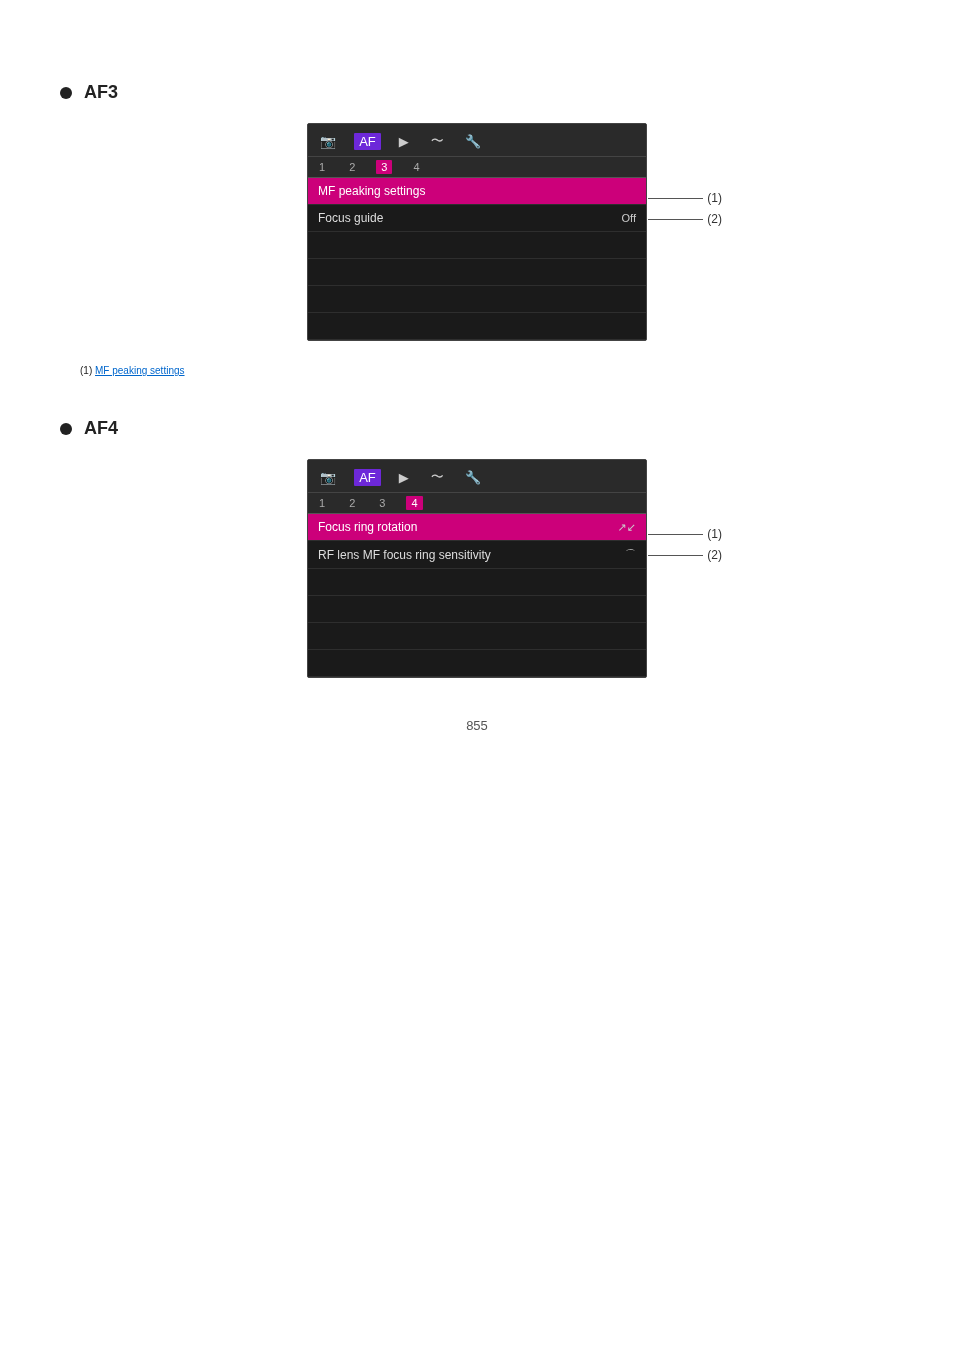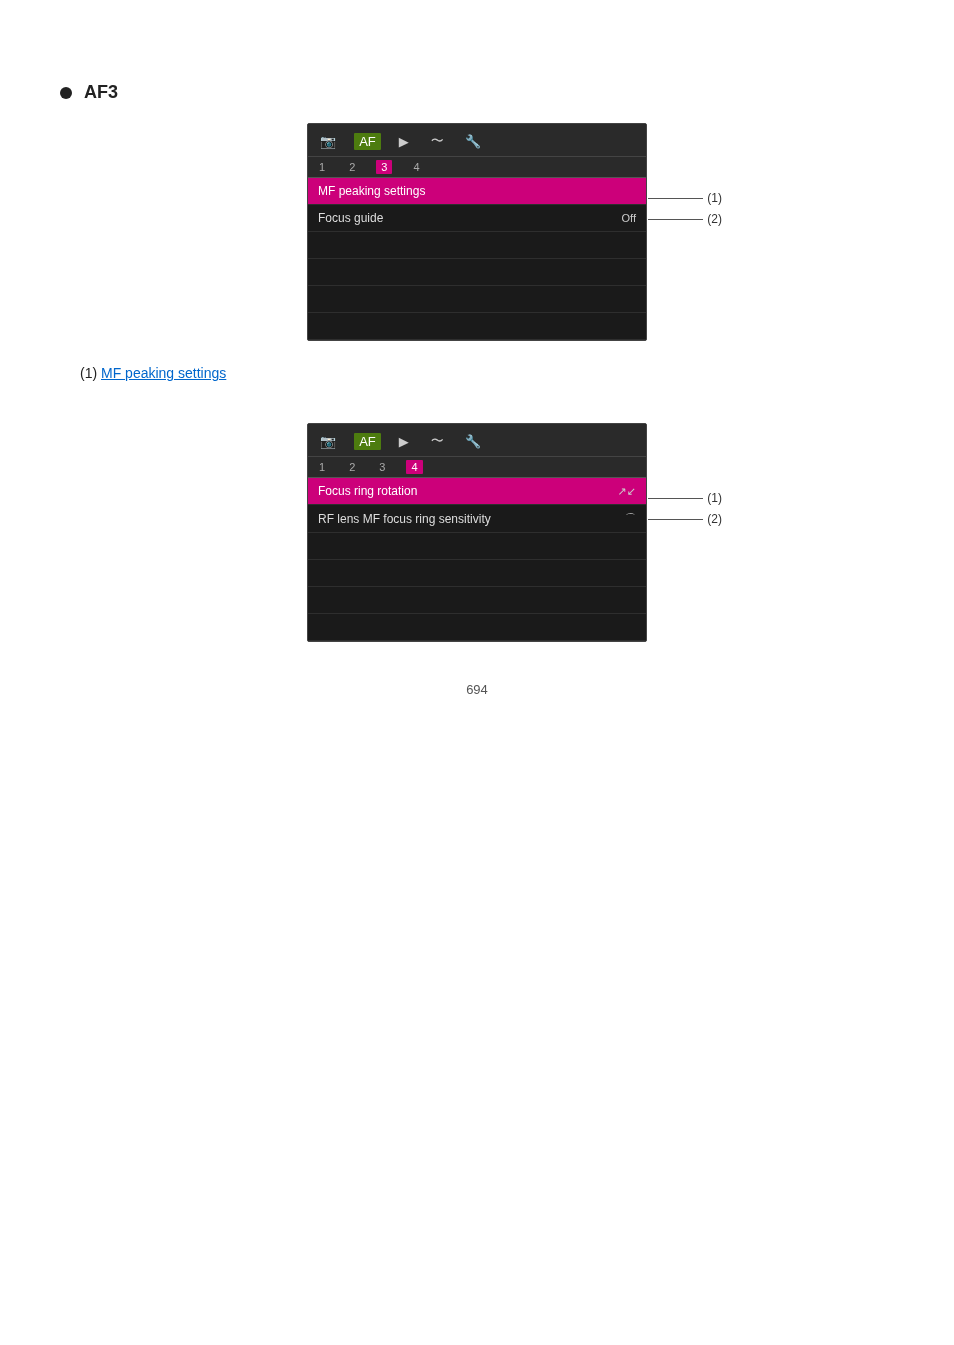--- a/index.html
+++ b/index.html
@@ -62,21 +62,21 @@
 
     .tab-icon {
       color: #ccc;
       font-size: 13px;
       cursor: pointer;
       padding: 2px 4px;
     }
 
     .tab-icon.active-tab {
       color: #fff;
-      background: #4d7c0f;
+      background: #6d28d9;
       padding: 1px 5px;
       border-radius: 1px;
     }
 
     .menu-sub-tabs {
       background: #2a2a2a;
       display: flex;
       align-items: center;
       padding: 3px 8px;
       gap: 18px;
@@ -127,21 +127,21 @@
 
     
     .links-list {
       margin-left: 20px;
       margin-bottom: 8px;
     }
 
     .links-list li {
       margin-bottom: 6px;
       list-style: none;
-      font-size: 14px;
+      font-size: 10px;
     }
 
     .link-text {
       color: #0066cc;
       text-decoration: underline;
       cursor: pointer;
     }
 
     .page-number {
       text-align: center;
@@ -247,20 +247,24 @@
 
   <ul class="links-list">
     <li>
       <span>(1)</span>
       <span class="link-text">MF peaking settings</span>
     </li>
   </ul>
 </div>
 
 <div class="section">
+  <div class="section-title">
+    <span class="bullet"></span>
+    <span>AF4</span>
+  </div>
 
   <div class="camera-ui-wrapper">
     <div class="callout-container">
       <div class="camera-menu">
 
         <div class="menu-tabs">
           <span class="tab-icon">📷</span>
           <span class="tab-icon active-tab">AF</span>
           <span class="tab-icon">▶</span>
           <span class="tab-icon">〜</span>
@@ -304,13 +308,13 @@
         <div class="horiz-line"></div>
         <span class="callout-num">(2)</span>
       </div>
     </div>
   </div>
 
   <ul class="links-list">
   </ul>
 </div>
 
-<div class="page-number">694</div>
+<div class="page-number">855</div>
 
 </body></html>

